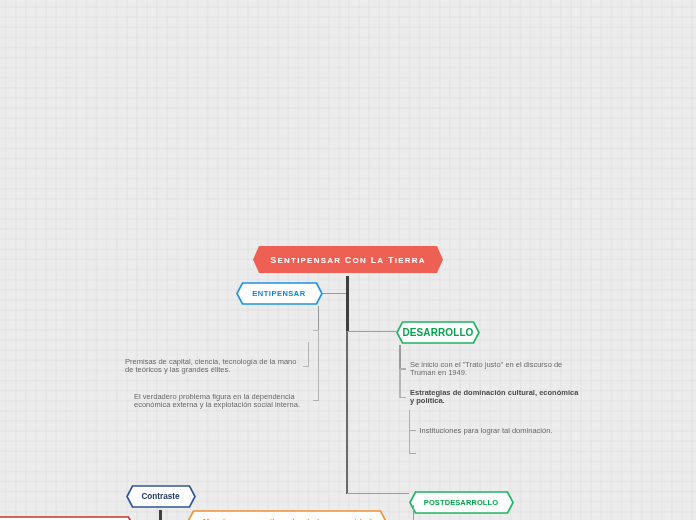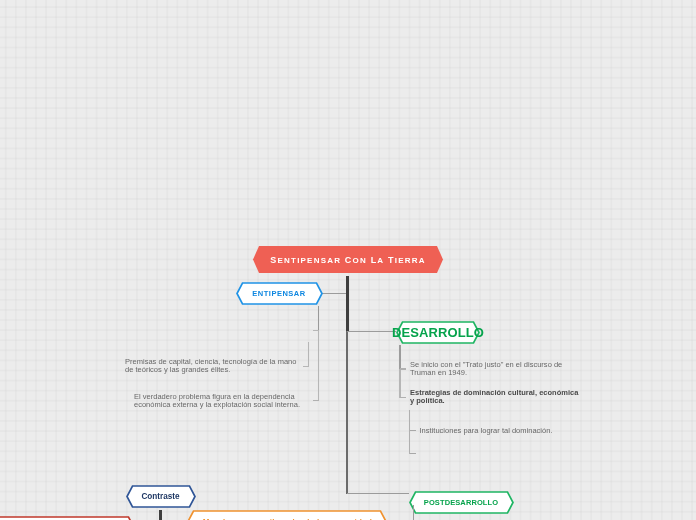--- a/index.html
+++ b/index.html
@@ -54,21 +54,21 @@
     <svg width="87" height="23" viewBox="0 0 87 23">
       <polygon points="6.5,1 80.5,1 86,11.5 80.5,22 6.5,22 1,11.5" fill="#ffffff" stroke="#1f93e6" stroke-width="1.7"></polygon>
     </svg>
     <div class="lbl" style="color:#0d86e0;font-size:7.5px;letter-spacing:0.5px;">ENTIPENSAR</div>
   </div>
 
   <div class="node" id="node-desarrollo" style="left:396px;top:320.5px;width:84px;height:23px;">
     <svg width="84" height="23" viewBox="0 0 84 23">
       <polygon points="6.5,1 77.5,1 83,11.5 77.5,22 6.5,22 1,11.5" fill="#ffffff" stroke="#1fb563" stroke-width="1.7"></polygon>
     </svg>
-    <div class="lbl" style="color:#06a34c;font-size:13px;letter-spacing:0.1px;">DESARROLLO</div>
+    <div class="lbl" style="color:#06a34c;font-size:10px;letter-spacing:0.1px;">DESARROLLO</div>
   </div>
 
   <div class="node" id="node-postdesarrollo" style="left:408.5px;top:482px;width:105px;height:23px;margin-top:9px;">
     <svg width="105" height="23" viewBox="0 0 105 23">
       <polygon points="6.5,1 98.5,1 104,11.5 98.5,22 6.5,22 1,11.5" fill="#ffffff" stroke="#1fb563" stroke-width="1.7"></polygon>
     </svg>
     <div class="lbl" style="color:#06a34c;font-size:7.5px;letter-spacing:0.1px;">POSTDESARROLLO</div>
   </div>
 
   <div class="node" id="node-contraste" style="left:125.5px;top:485px;width:70px;height:23px;text-align:center;">

